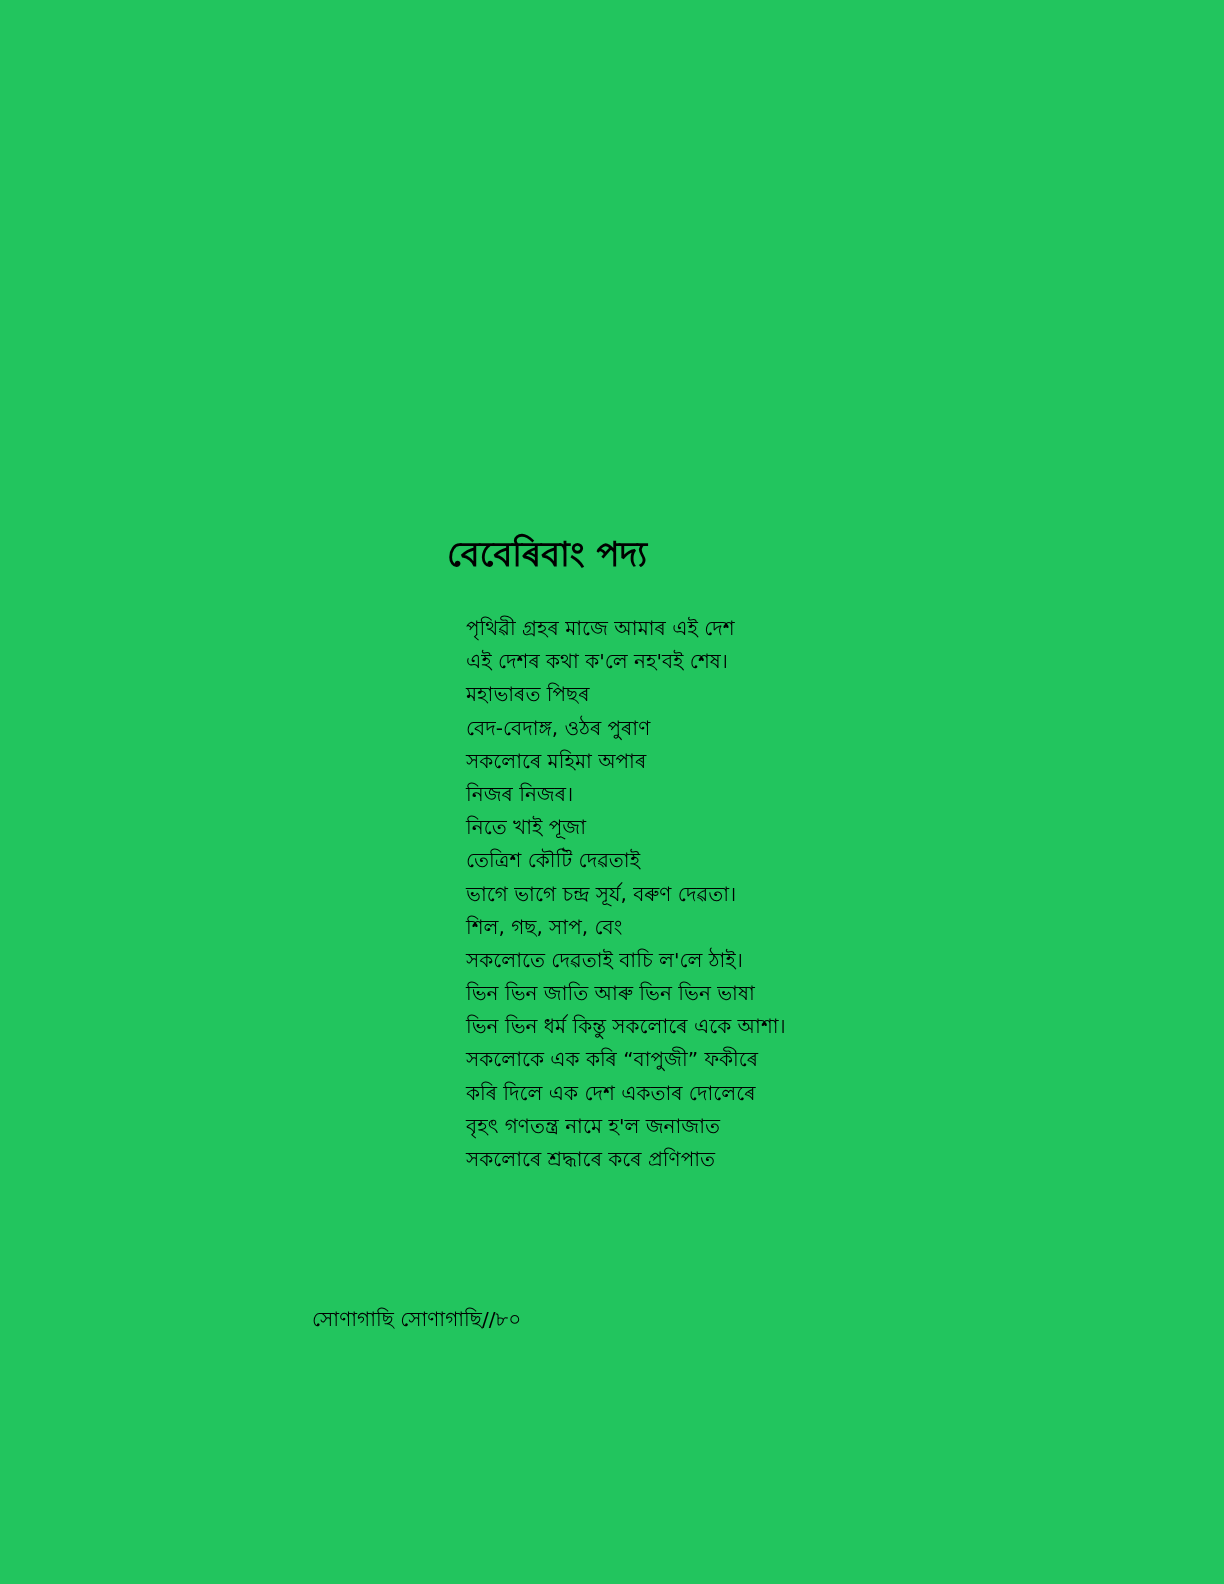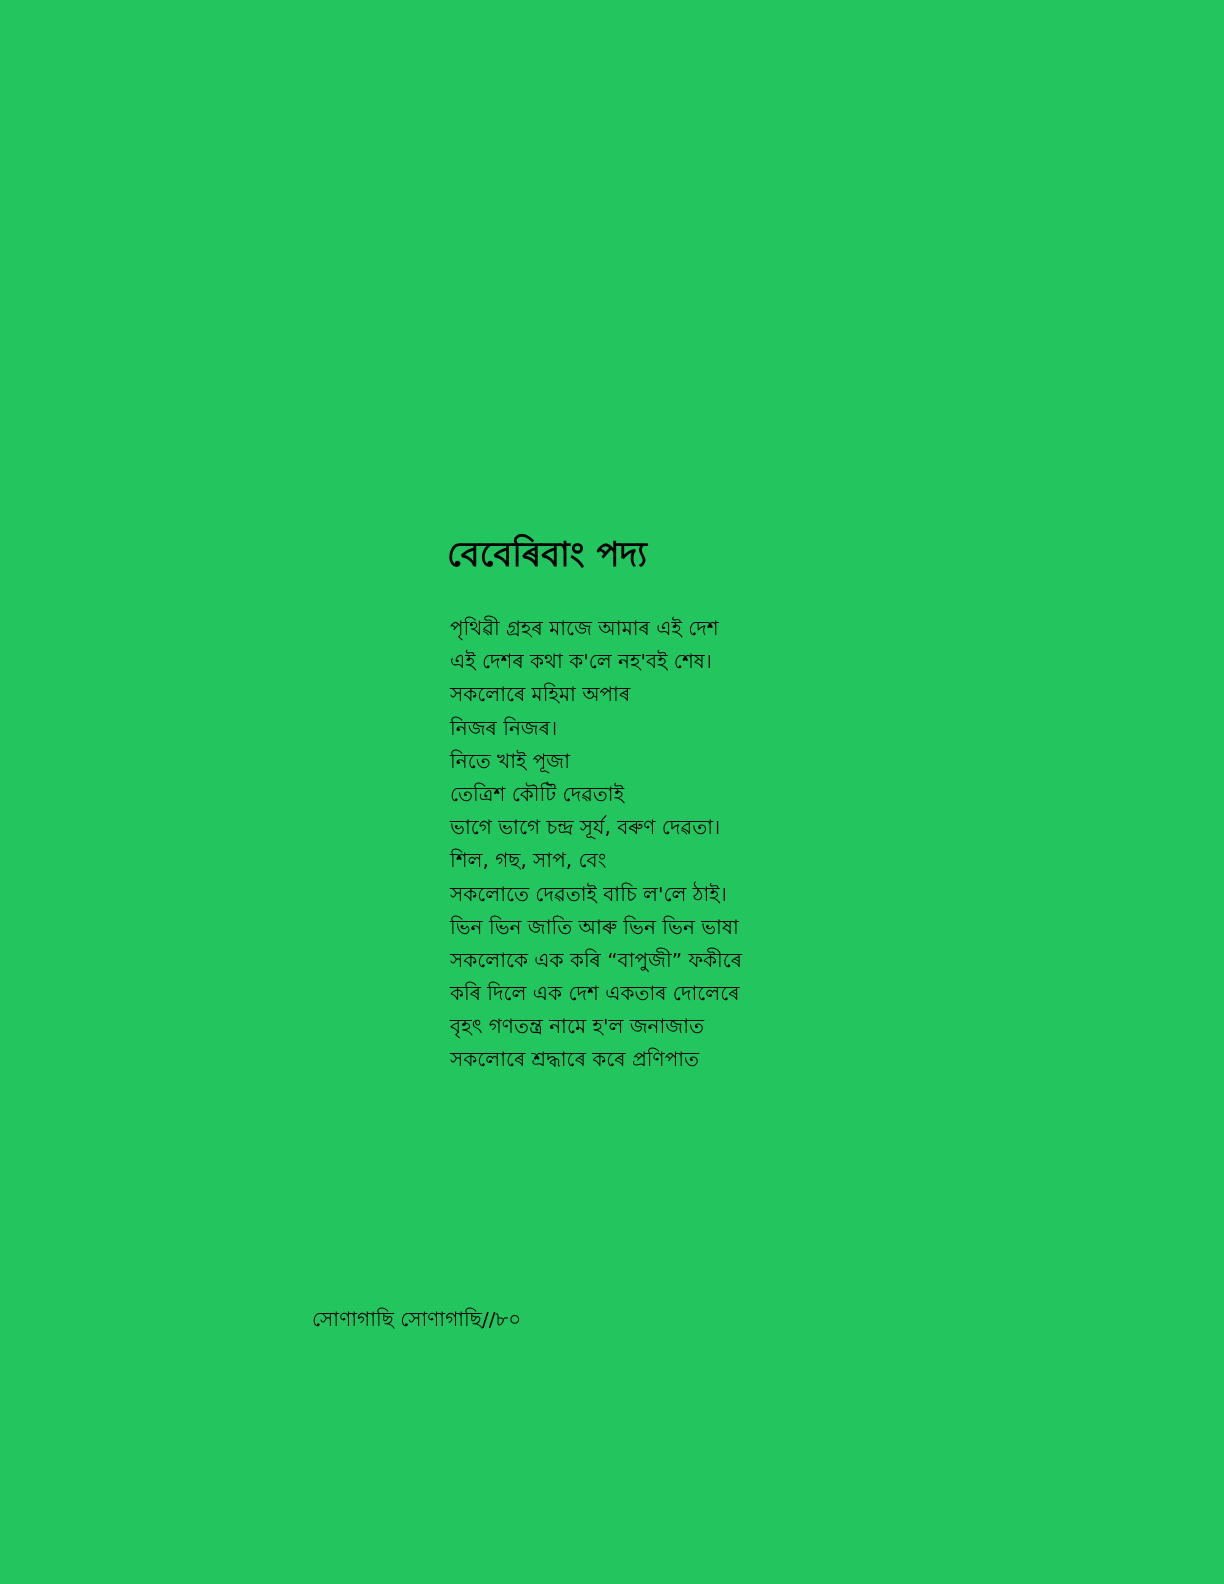--- a/index.html
+++ b/index.html
@@ -38,47 +38,51 @@
       top: 612px;
       margin: 0;
       padding: 0;
       list-style: none;
     }
     .poem li {
       font-size: 20px;
       height: 33.2px;
       line-height: 33.2px;
       white-space: nowrap;
+      margin-left: 16px;
     }
     .footer {
       position: absolute;
       left: 312px;
       top: 1306px;
       font-size: 20px;
       line-height: 26px;
       white-space: nowrap;
     }
   </style>
 </head>
 <body>
 
 <div class="page">
   <h1 class="title">বেবেৰিবাং পদ্য</h1>
 
   <ul class="poem">
     <li>পৃথিৱী গ্ৰহৰ মাজে আমাৰ এই দেশ</li>
     <li>এই দেশৰ কথা ক'লে নহ'বই শেষ।</li>
+    <li>মহাভাৰত পিছৰ</li>
+    <li>বেদ-বেদাঙ্গ, ওঠৰ পুৰাণ</li>
     <li>সকলোৰে মহিমা অপাৰ</li>
     <li>নিজৰ নিজৰ।</li>
     <li>নিতে খাই পূজা</li>
     <li>তেত্ৰিশ কৌটি দেৱতাই</li>
     <li>ভাগে ভাগে চন্দ্ৰ সূৰ্য, বৰুণ দেৱতা।</li>
     <li>শিল, গছ, সাপ, বেং</li>
     <li>সকলোতে দেৱতাই বাচি ল'লে ঠাই।</li>
     <li>ভিন ভিন জাতি আৰু ভিন ভিন ভাষা</li>
+    <li>ভিন ভিন ধৰ্ম কিন্তু সকলোৰে একে আশা।</li>
     <li>সকলোকে এক কৰি “বাপুজী” ফকীৰে</li>
     <li>কৰি দিলে এক দেশ একতাৰ দোলেৰে</li>
     <li>বৃহৎ গণতন্ত্ৰ নামে হ'ল জনাজাত</li>
     <li>সকলোৰে শ্ৰদ্ধাৰে কৰে প্ৰণিপাত</li>
   </ul>
 
   <div class="footer">সোণাগাছি সোণাগাছি//৮০</div>
 </div>
 
 </body></html>

